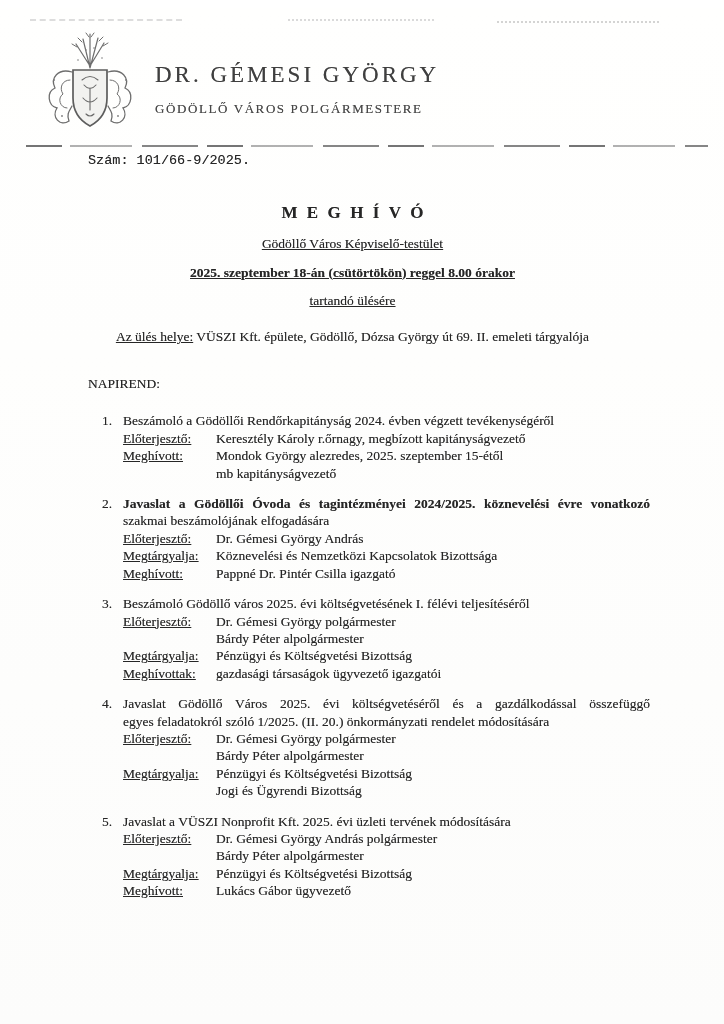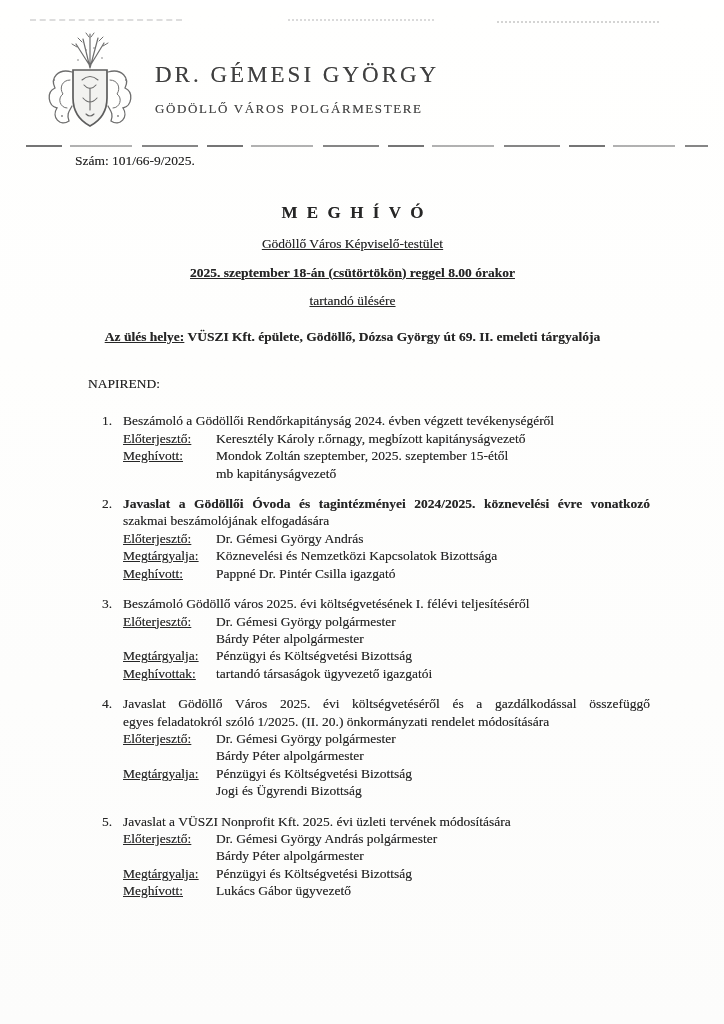--- a/index.html
+++ b/index.html
@@ -27,33 +27,33 @@
     margin-top:13px; font-size:13px; letter-spacing:1.6px; color:#474747;
   }
   .rule {
     position:absolute; top:137px; left:26px; right:16px; height:2px; opacity:.85;
     background:
       repeating-linear-gradient(90deg,
         rgba(52,52,52,.8) 0 36px, rgba(52,52,52,0) 36px 44px,
         rgba(52,52,52,.45) 44px 106px, rgba(52,52,52,0) 106px 116px,
         rgba(52,52,52,.7) 116px 172px, rgba(52,52,52,0) 172px 181px);
   }
-  .doc-number { position:absolute; left:75px; top:144px; font-size:13.5px; }
+  .doc-number { position:absolute; left:88px; top:144px; font-size:13.5px;font-family:Liberation Mono, monospace; }
 
   
   .main { position:absolute; top:190px; left:0; width:705px; }
   .fs { font-size:13.5px; line-height:17.4px; }
   .meghivo {
     text-align:center; font-size:17px; font-weight:bold;
     letter-spacing:.55em; margin:6px 0 14px .55em;
   }
   .c { text-align:center; margin:0 0 11px;text-decoration:underline; }
   .b { font-weight:bold; }
   .mb18 { margin-bottom:18px; }
-  .location { text-align:center; font-weight:bold; margin:0 0 30px; }
+  .location { text-align:center; font-weight:normal; margin:0 0 30px; }
   .u { text-decoration:underline; }
   .napirend { margin:0 0 20px 88px; }
 
   
   ol.agenda { list-style:none; margin:0 0 0 102px; padding:0; width:548px; }
   ol.agenda > li { display:flex; margin-bottom:13px; }
   .num { flex:none; width:21px; }
   .item-body { flex:1; min-width:0; }
   .detail-row { display:flex; }
   .detail-label {
@@ -134,21 +134,21 @@
       <div>
               <div class="detail-row">
                 <span class="detail-label">Előterjesztő:</span>
                 <span class="detail-value">
                   <div class="detail-line"><span>Keresztély Károly r.őrnagy, megbízott kapitányságvezető</span></div>
                 </span>
               </div>
               <div class="detail-row">
                 <span class="detail-label">Meghívott:</span>
                 <span class="detail-value">
-                  <div class="detail-line"><span>Mondok Zoltán szeptember, </span><span style="">2025. szeptember 15-étől</span></div>
+                  <div class="detail-line"><span>Mondok György alezredes, </span><span style="">2025. szeptember 15-étől</span></div>
                   <div class="detail-line"><span>mb kapitányságvezető</span></div>
                 </span>
               </div>
             </div>
     </div>
   </li>
 
   <li>
     <span class="num">2.</span>
     <div class="item-body">
@@ -195,21 +195,21 @@
               </div>
               <div class="detail-row">
                 <span class="detail-label">Megtárgyalja:</span>
                 <span class="detail-value">
                   <div class="detail-line"><span>Pénzügyi és Költségvetési Bizottság</span></div>
                 </span>
               </div>
               <div class="detail-row">
                 <span class="detail-label">Meghívottak:</span>
                 <span class="detail-value">
-                  <div class="detail-line"><span>tartandó társaságok ügyvezető igazgatói</span></div>
+                  <div class="detail-line"><span>gazdasági társaságok ügyvezető igazgatói</span></div>
                 </span>
               </div>
             </div>
     </div>
   </li>
 
   <li>
     <span class="num">4.</span>
     <div class="item-body">
       <div>

